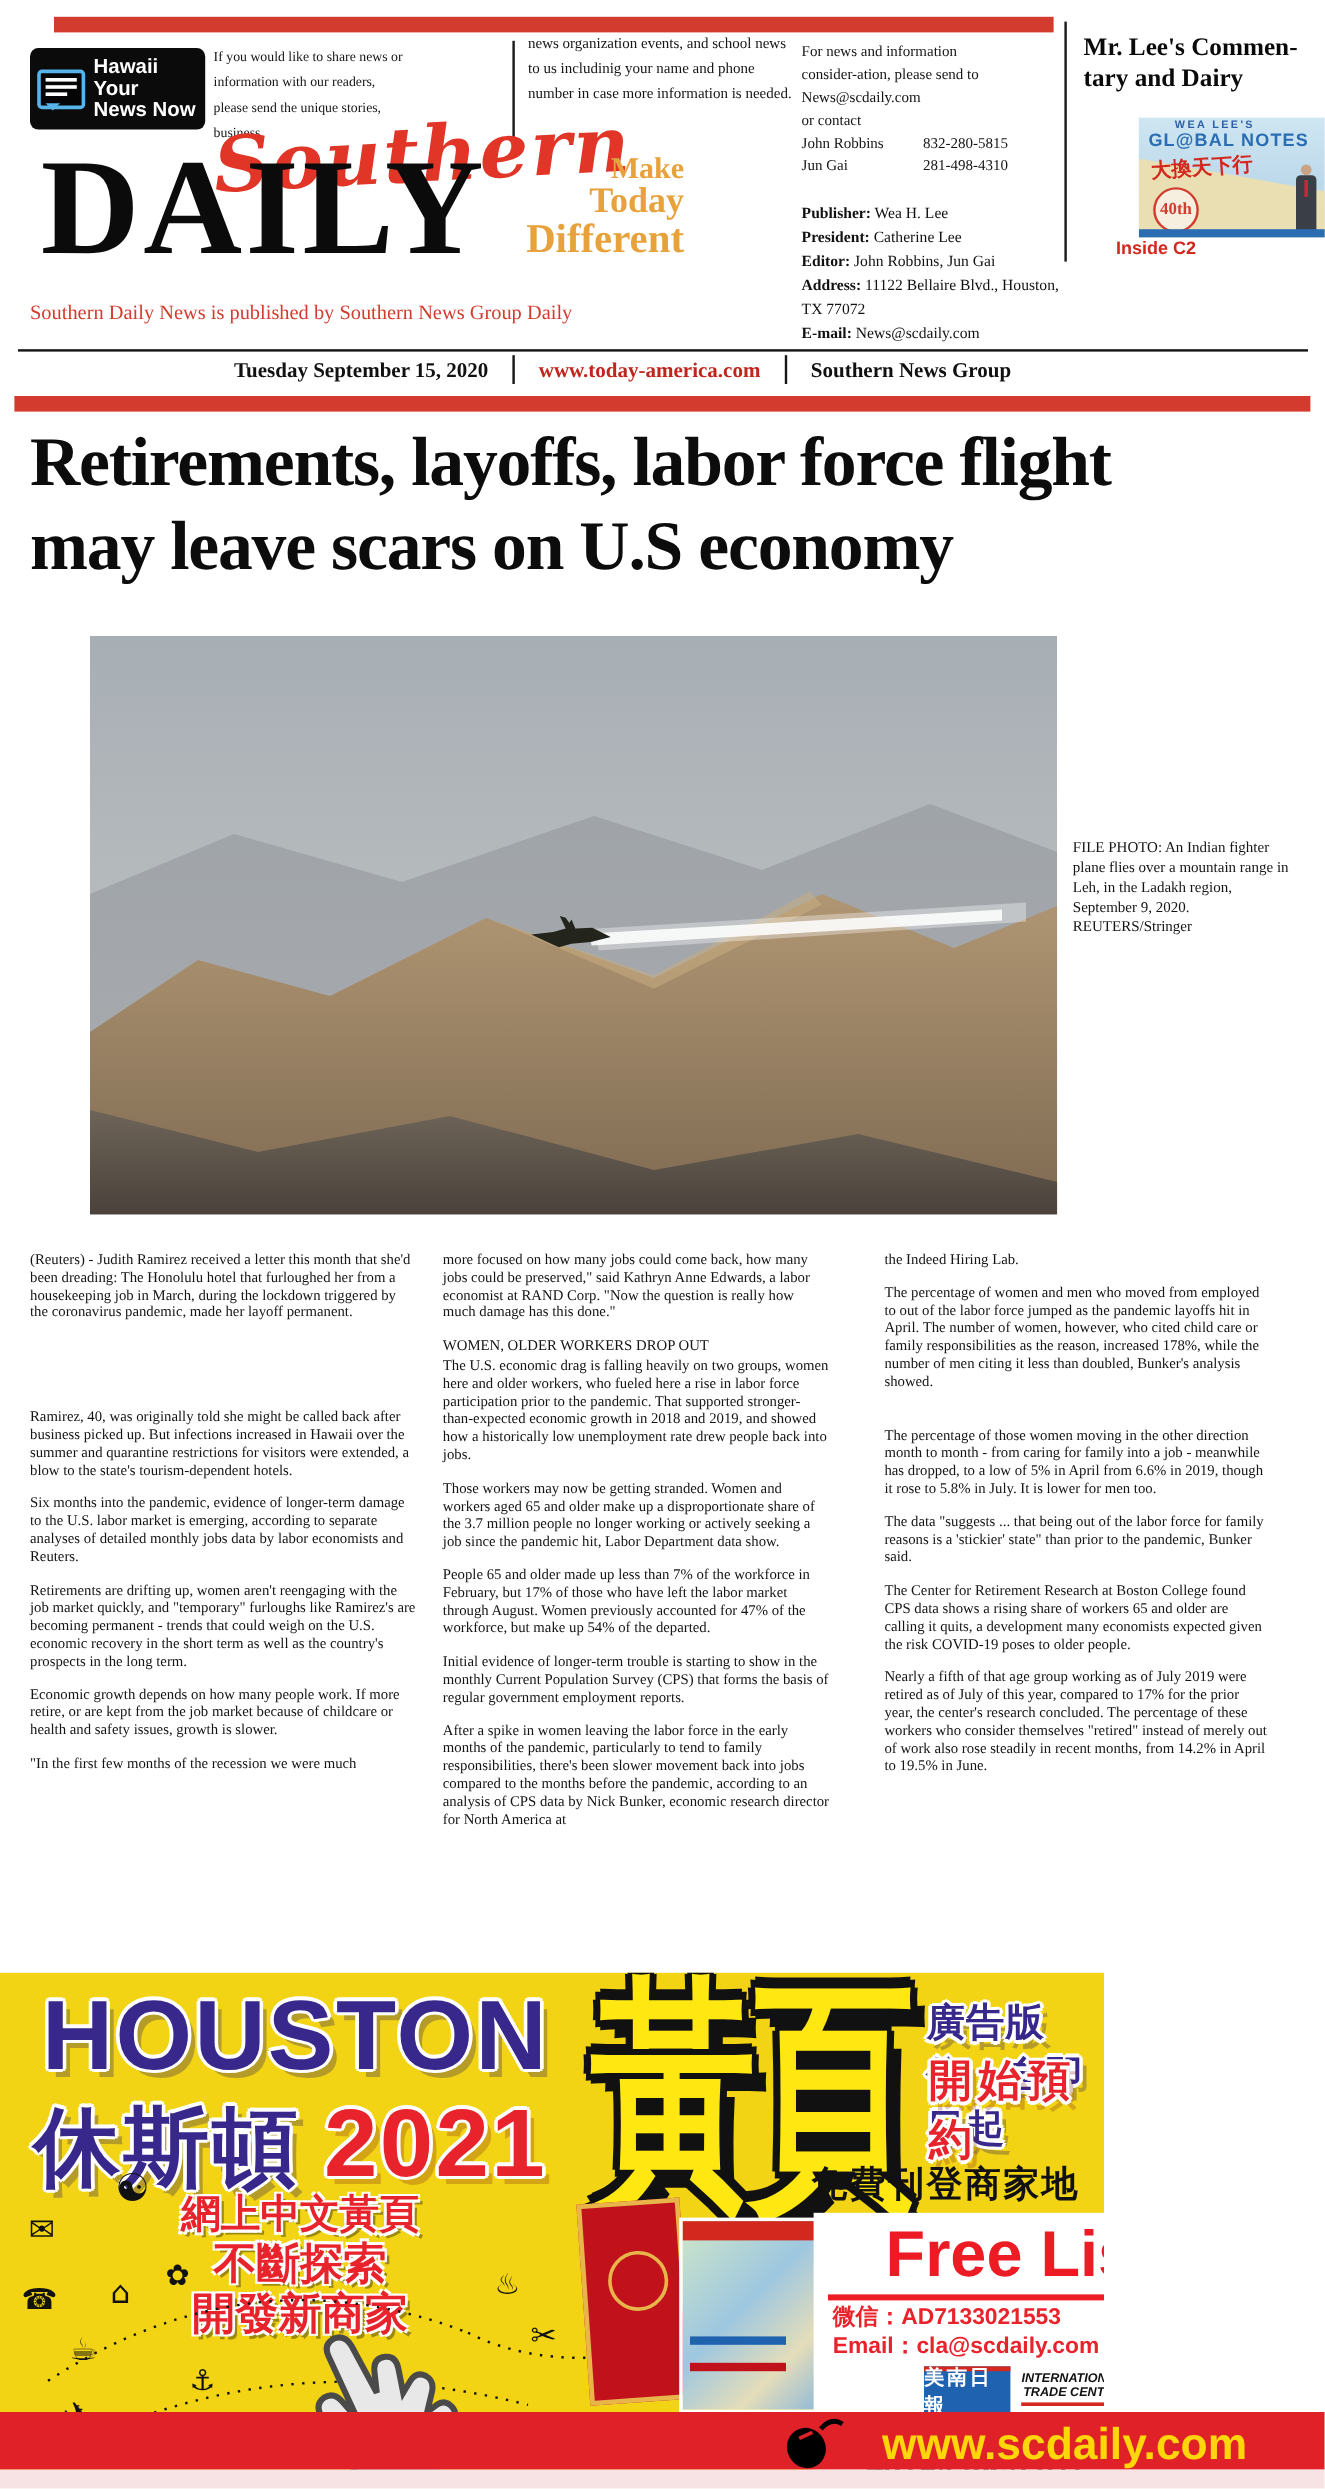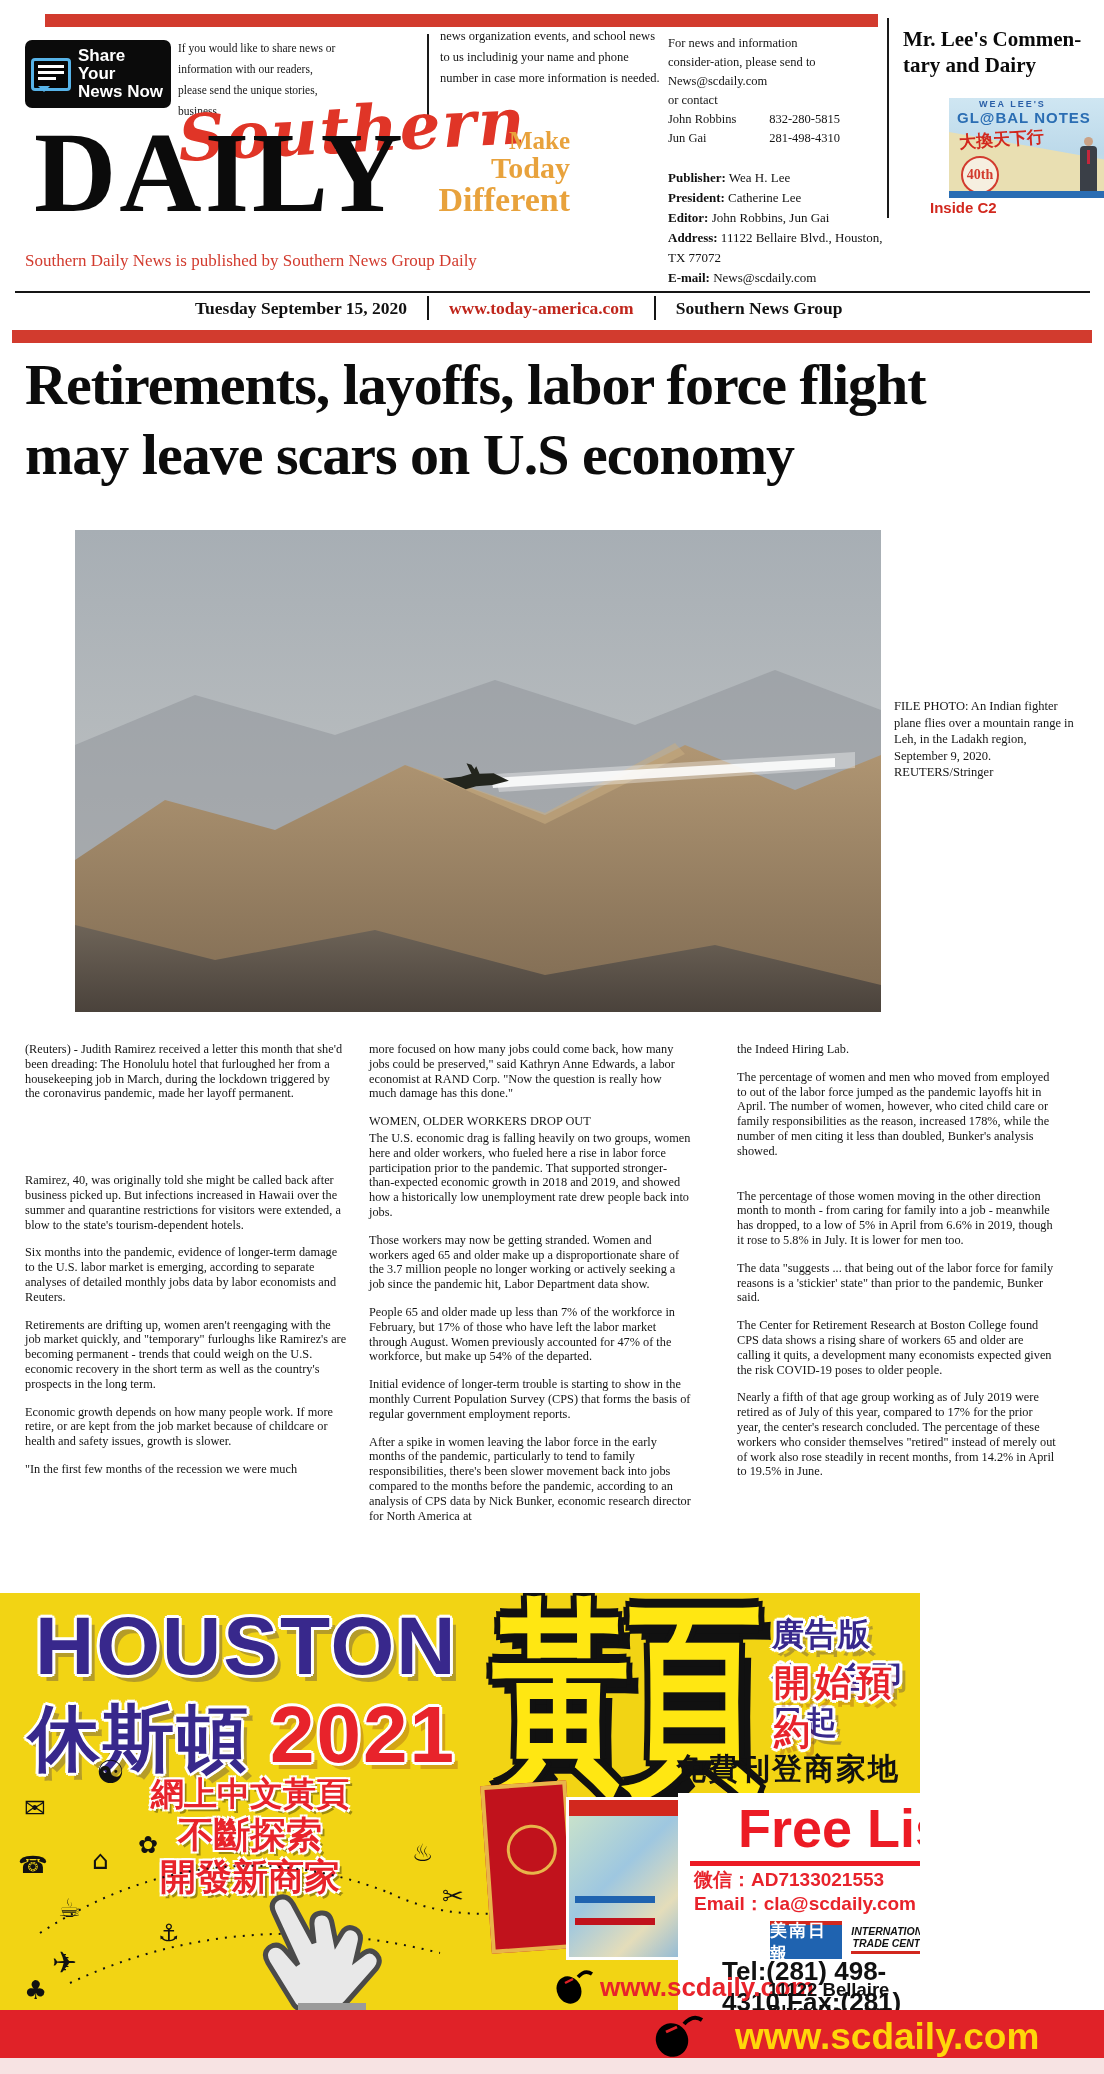--- a/index.html
+++ b/index.html
@@ -68,21 +68,21 @@
   .caption{left:894px;top:698px;width:180px;font-size:12.5px;line-height:16.5px;color:#151515;}
 
   
   .col{top:1042px;width:322px;font-size:12.3px;line-height:14.8px;color:#141414;}
   .col p{margin:0 0 13px 0;}
   .col p.gap-xl{margin-bottom:72px;}
   .col p.gap-lg{margin-bottom:30px;}
   .c1{left:25px;} .c2{left:369px;} .c3{left:713px;margin-left:24px;}
 
   
-  .ad{left:0;top:1593px;width:920px;height:417px;background:#f2d414;overflow:hidden;font-family:"Liberation Sans",sans-serif;}
+  .ad{left:0;top:1644px;width:920px;height:417px;background:#f2d414;overflow:hidden;font-family:"Liberation Sans",sans-serif;}
   .ad .abs{position:absolute;}
   .ow-navy{color:#38288c;text-shadow:-2px -2px 0 #fff,2px -2px 0 #fff,-2px 2px 0 #fff,2px 2px 0 #fff,-3px 0 0 #fff,3px 0 0 #fff,0 3px 0 #fff,0 -3px 0 #fff,6px 7px 0 rgba(40,25,90,.3);}
   .ow-red{color:#e8232b;text-shadow:-2px -2px 0 #fff,2px -2px 0 #fff,-2px 2px 0 #fff,2px 2px 0 #fff,-3px 0 0 #fff,3px 0 0 #fff,0 3px 0 #fff,0 -3px 0 #fff,6px 7px 0 rgba(120,20,20,.25);}
   .houston{left:35px;top:6px;font-weight:900;font-size:82px;letter-spacing:2px;}
   .houston-cn{left:28px;top:98px;font-weight:900;font-size:72px;letter-spacing:2px;}
   .year{left:270px;top:96px;font-weight:900;font-size:80px;letter-spacing:2px;}
   .yp{left:492px;top:0px;font-weight:900;font-size:138px;line-height:1;letter-spacing:-6px;color:#ffe712;
       transform:scaleY(1.5);transform-origin:top left;
       text-shadow:-6px 0 0 #111,6px 0 0 #111,0 -6px 0 #111,0 6px 0 #111,-4px -4px 0 #111,4px -4px 0 #111,-4px 4px 0 #111,4px 4px 0 #111,12px 10px 0 #111;}
   .tag-navy{left:772px;top:20px;font-weight:900;font-size:32px;letter-spacing:1px;}
@@ -130,21 +130,21 @@
   <div class="abs vdiv1"></div>
   <div class="abs vdiv2"></div>
 
   <div class="abs share-badge">
     <div class="bubble">
       <div class="l l1"></div>
         <div class="l l2"></div>
         <div class="l l3"></div>
     </div>
     <div class="txt">
-      <div>Share Your</div>
+      <div>Hawaii Your</div>
       <div>News Now</div>
     </div>
   </div>
 
   <div class="abs hcol hcol1">If you would like to share news or information with our readers, please send the unique stories, business</div>
   <div class="abs hcol hcol2">news organization events, and school news to us includinig your name and phone number in case more information is needed.</div>
   <div class="abs hcol hcol3">
     <div>For news and information consider-ation, please send to</div>
     <div class="email">News@scdaily.com</div>
     <div>or contact</div>

